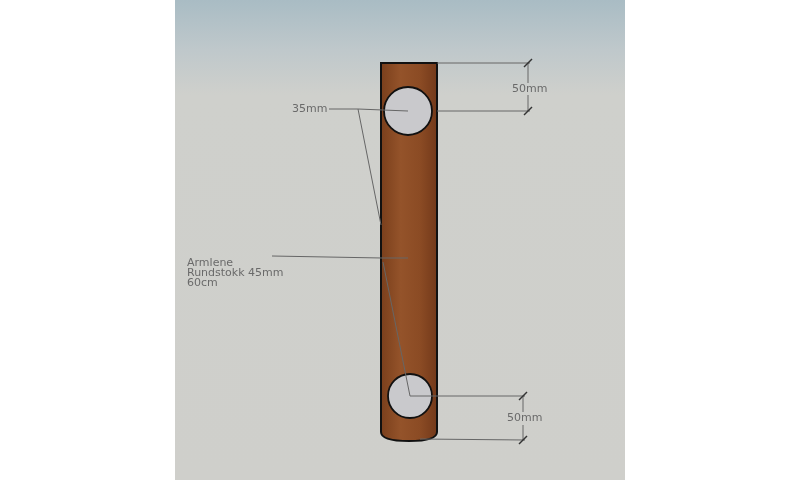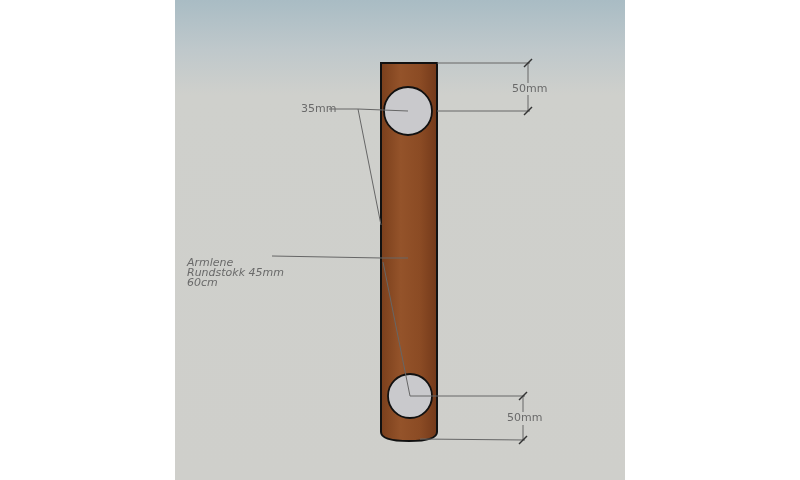--- a/index.html
+++ b/index.html
@@ -63,20 +63,20 @@
   <g stroke="#666" stroke-width="1" fill="none">
     <line x1="410" y1="396" x2="525" y2="396"></line>
     <line x1="420" y1="439" x2="525" y2="440"></line>
     <line x1="523" y1="396" x2="523" y2="412"></line>
     <line x1="523" y1="425" x2="523" y2="440"></line>
     <line x1="519" y1="400" x2="527" y2="392" stroke="#333" stroke-width="1.5"></line>
     <line x1="519" y1="444" x2="527" y2="436" stroke="#333" stroke-width="1.5"></line>
   </g>
 </svg>
 
-<div class="label" style="left:301px; top:104px;">35mm</div>
+<div class="label" style="left:292px; top:104px;">35mm</div>
 <div class="label" style="left:512px; top:84px;">50mm</div>
 <div class="label" style="left:507px; top:413px;">50mm</div>
-<div class="label" style="left:187px; top:258px;font-style:italic;">
+<div class="label" style="left:187px; top:258px;">
   <div>Armlene</div>
   <div>Rundstokk 45mm</div>
   <div>60cm</div>
 </div>
 
 </body></html>

